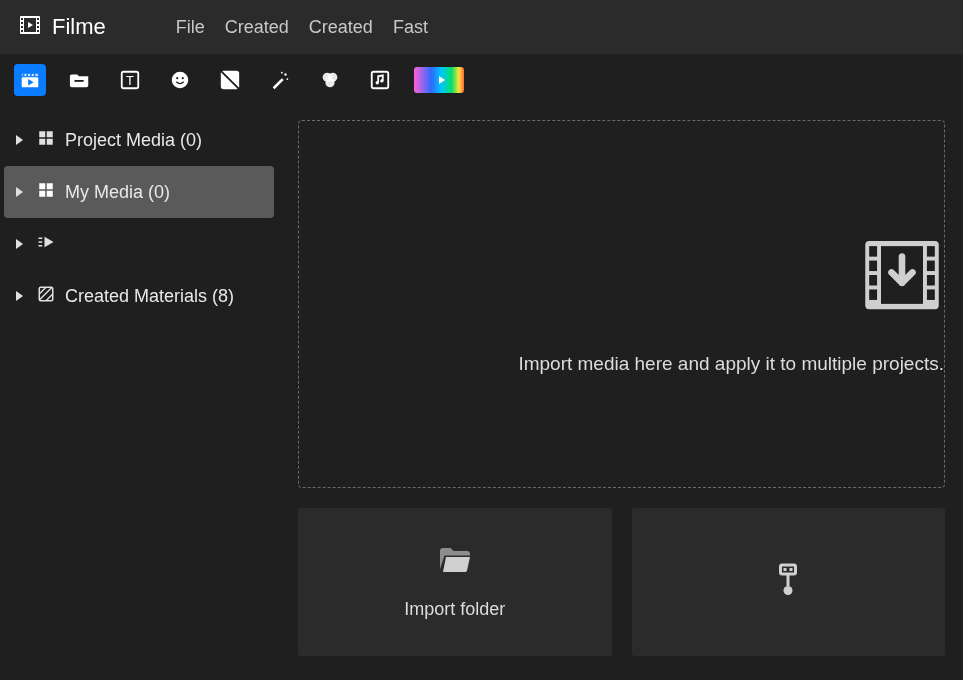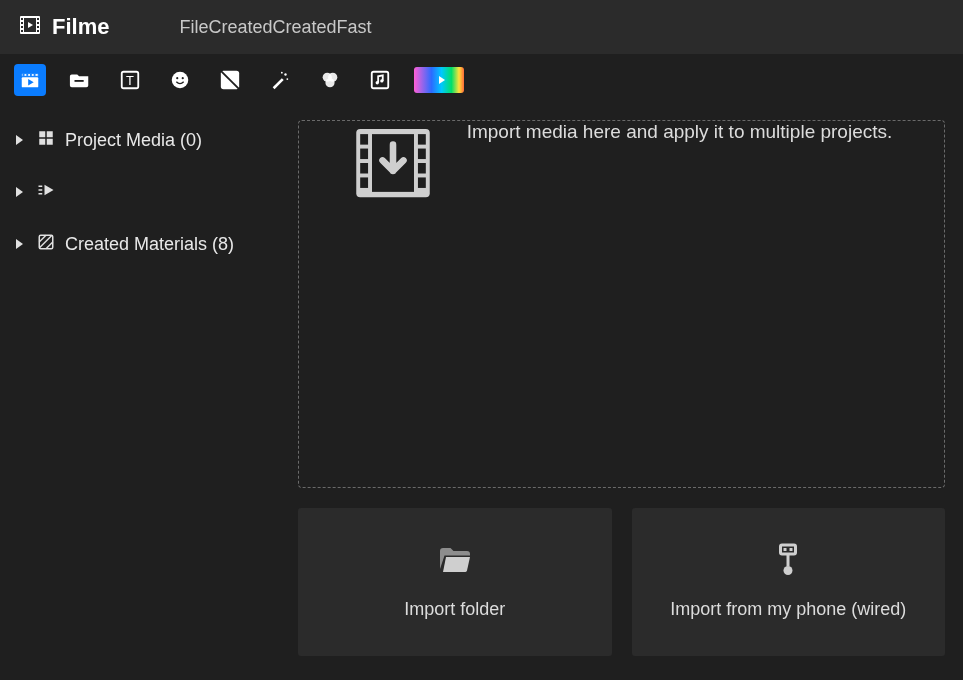--- a/index.html
+++ b/index.html
@@ -23,24 +23,25 @@
     gap: 10px;
   }
   .logo-wrap {
     display: flex;
     align-items: center;
     gap: 10px;
   }
   .app-name {
     color: #fff;
     font-size: 22px;
-    font-weight: 700;
+    font-weight: 400;
   }
   .menu-items {
     display: flex;
+    gap: 20px;
     margin-left: 60px;
   }
   .menu-item {
     color: #c8c8c8;
     font-size: 18px;
     cursor: pointer;
   }
 
   
   .toolbar {
@@ -124,22 +125,22 @@
     flex: 1;
     display: flex;
     flex-direction: column;
     padding: 14px 18px 0 20px;
   }
   .dropzone {
     flex: 0 0 368px;
     border: 1px dashed #6a6a6a;
     border-radius: 4px;
     display: flex;
-    flex-direction: row;
-    align-items: flex-start;
+    flex-direction: column;
+    align-items: flex-end;
     justify-content: center;
     gap: 32px;
     cursor: pointer;
   }
   .dropzone-text {
     color: #dcdcdc;
     font-size: 19px;
   }
 
   .card-row {
@@ -271,20 +272,32 @@
         <svg width="18" height="18" viewBox="0 0 24 24" fill="#e0e0e0">
             <rect x="3" y="3" width="8" height="8"></rect>
             <rect x="13" y="3" width="8" height="8"></rect>
             <rect x="3" y="13" width="8" height="8"></rect>
             <rect x="13" y="13" width="8" height="8"></rect>
           </svg>
       </span>
       <span class="sidebar-label">Project Media (0)</span>
     </div>
 
+    <div class="sidebar-item selected">
+      <span class="arrow-right"></span>
+      <span>
+        <svg width="18" height="18" viewBox="0 0 24 24" fill="#fff">
+            <rect x="3" y="3" width="8" height="8"></rect>
+            <rect x="13" y="3" width="8" height="8"></rect>
+            <rect x="3" y="13" width="8" height="8"></rect>
+            <rect x="13" y="13" width="8" height="8"></rect>
+          </svg>
+      </span>
+      <span class="sidebar-label">My Media (0)</span>
+    </div>
 
     <div class="sidebar-item">
       <span class="arrow-right"></span>
       <span>
         <svg width="18" height="18" viewBox="0 0 24 24" fill="#e0e0e0">
             <rect x="2" y="6" width="5" height="2"></rect>
             <rect x="2" y="11" width="5" height="2"></rect>
             <rect x="2" y="16" width="5" height="2"></rect>
             <polygon points="10,5 10,19 22,12"></polygon>
           </svg>
@@ -342,20 +355,19 @@
       <div class="card">
         <span>
           <svg width="36" height="36" viewBox="0 0 24 24" fill="#cfcfcf">
               <rect x="7" y="2" width="10" height="6" rx="1" fill="none" stroke="#cfcfcf" stroke-width="2"></rect>
               <rect x="9" y="4" width="2" height="2"></rect>
               <rect x="13" y="4" width="2" height="2"></rect>
               <line x1="12" y1="8" x2="12" y2="16" stroke="#cfcfcf" stroke-width="2"></line>
               <circle cx="12" cy="19" r="3"></circle>
             </svg>
         </span>
-        <span class="card-label">Import from my phone (wired)</span>
       </div>
 
 
     </div>
 
   </div>
 </div>
 
 </body></html>

